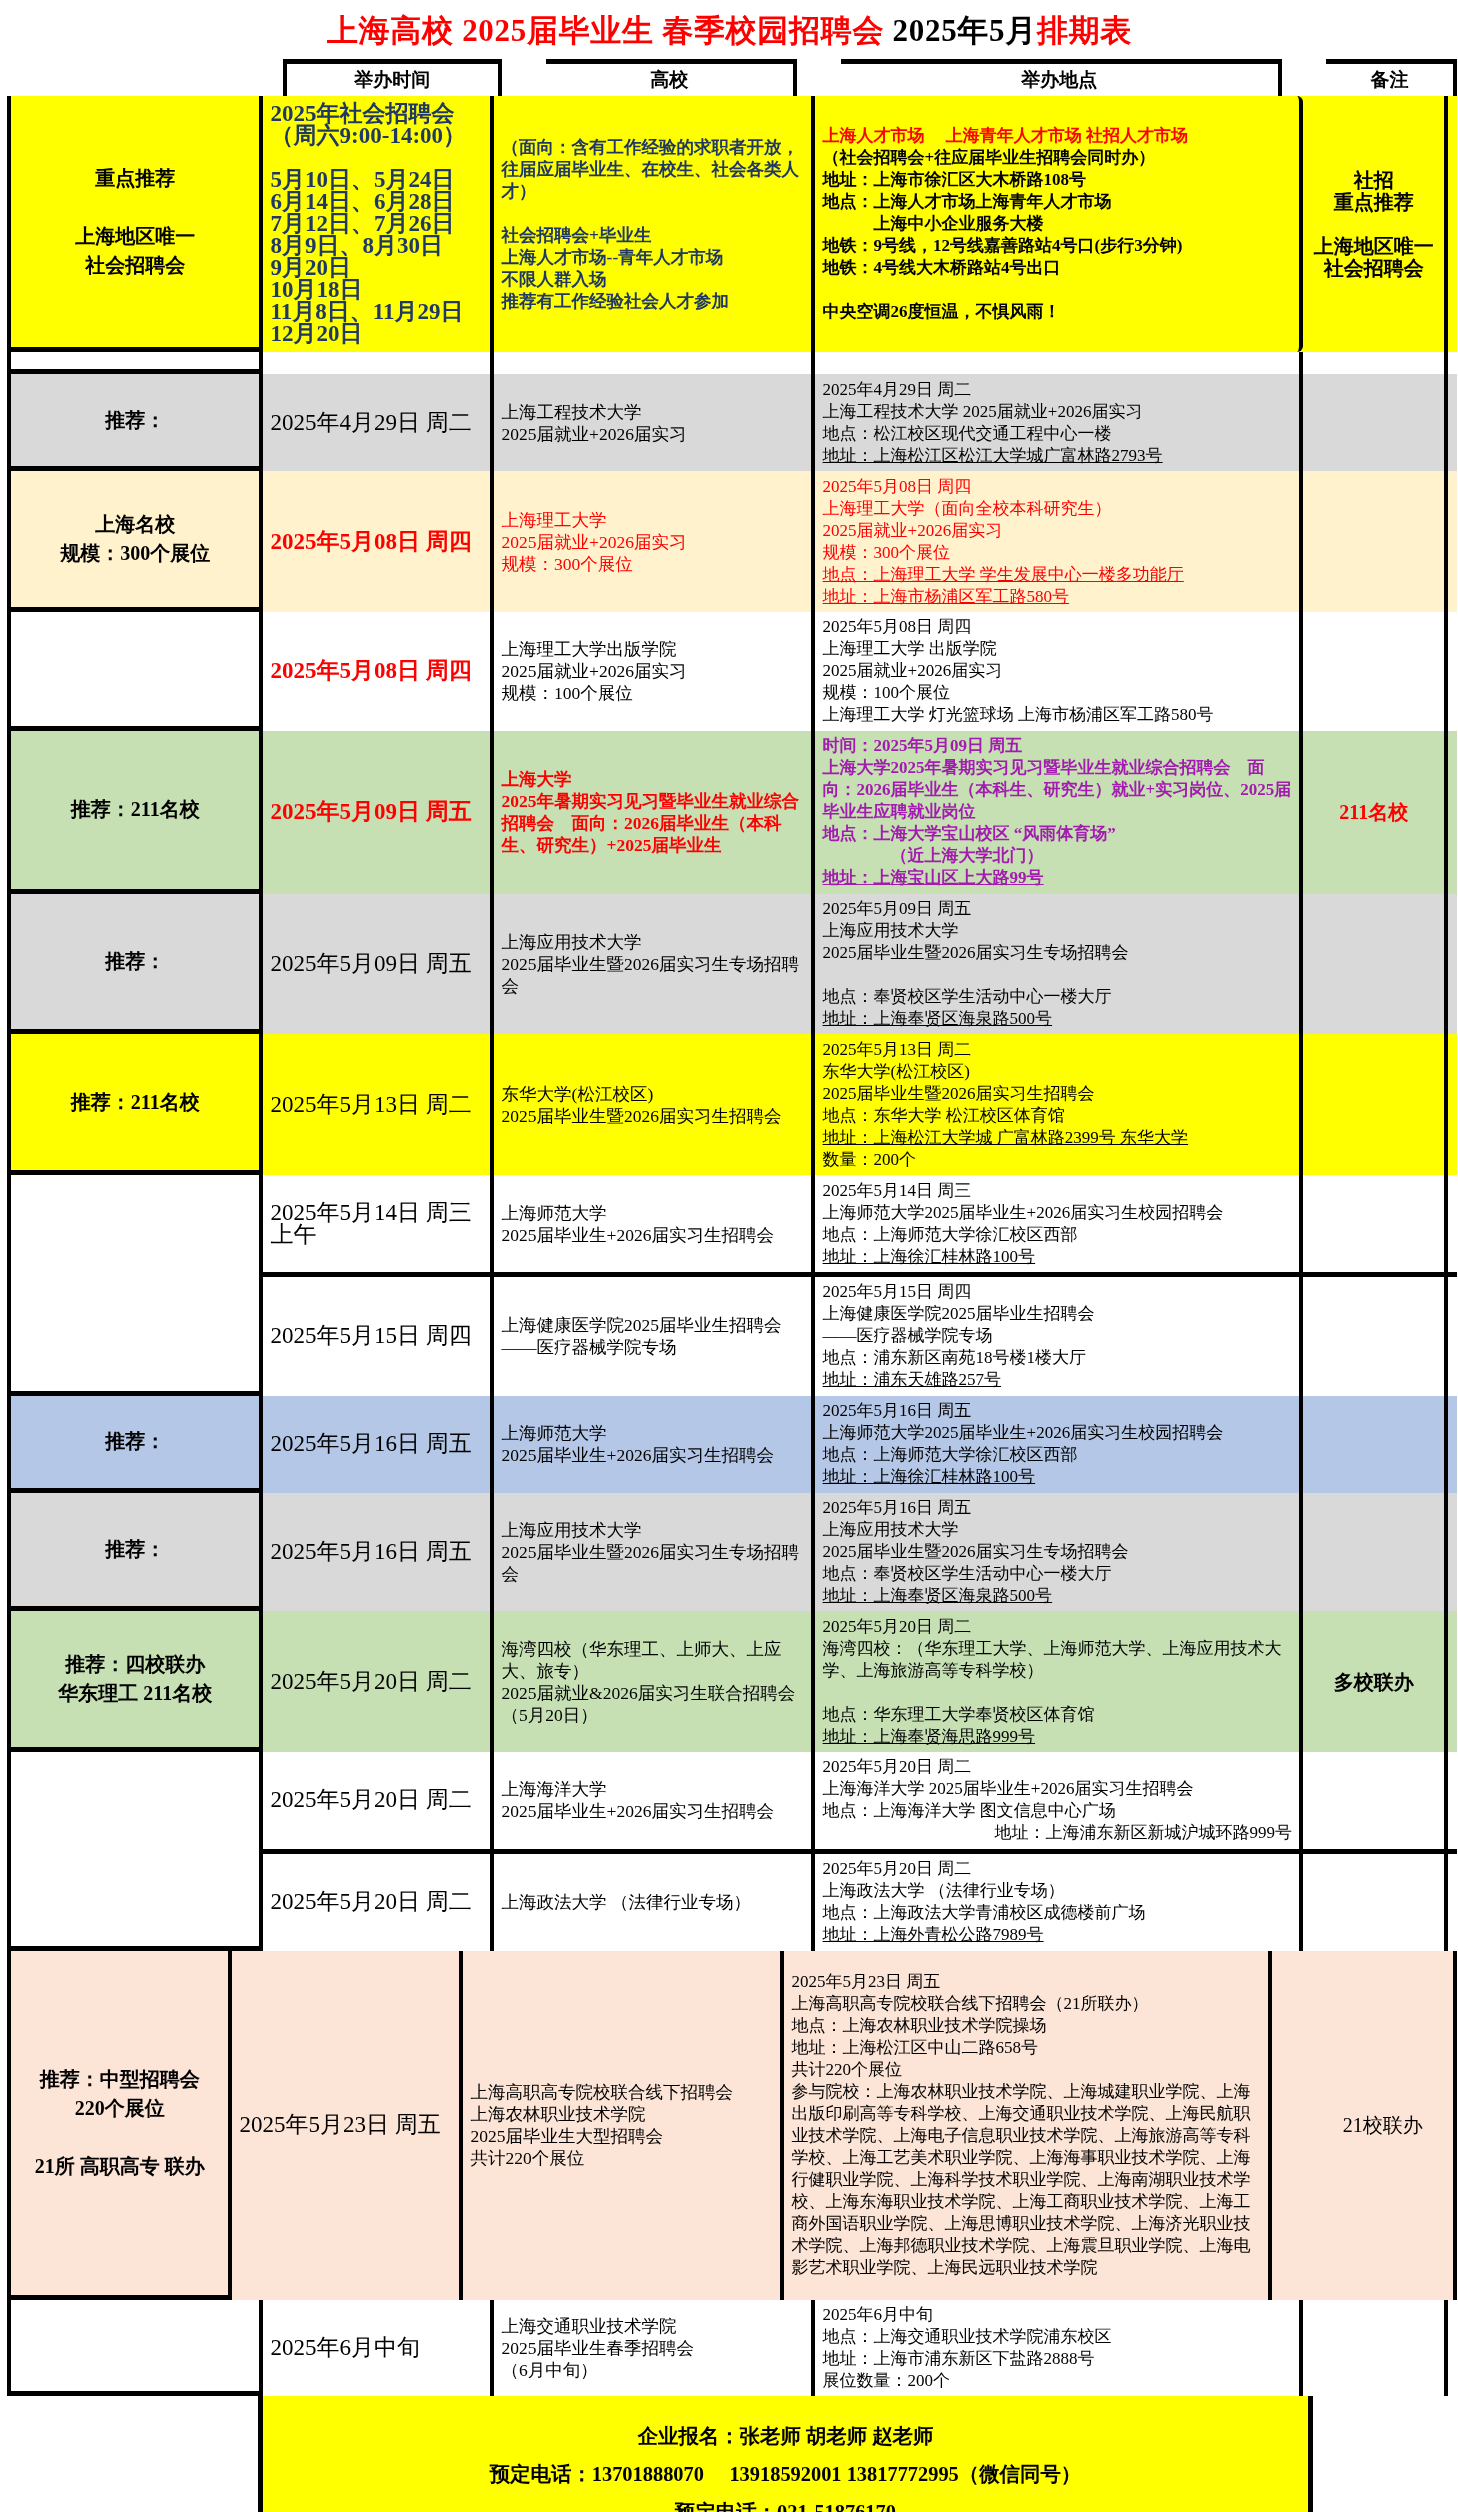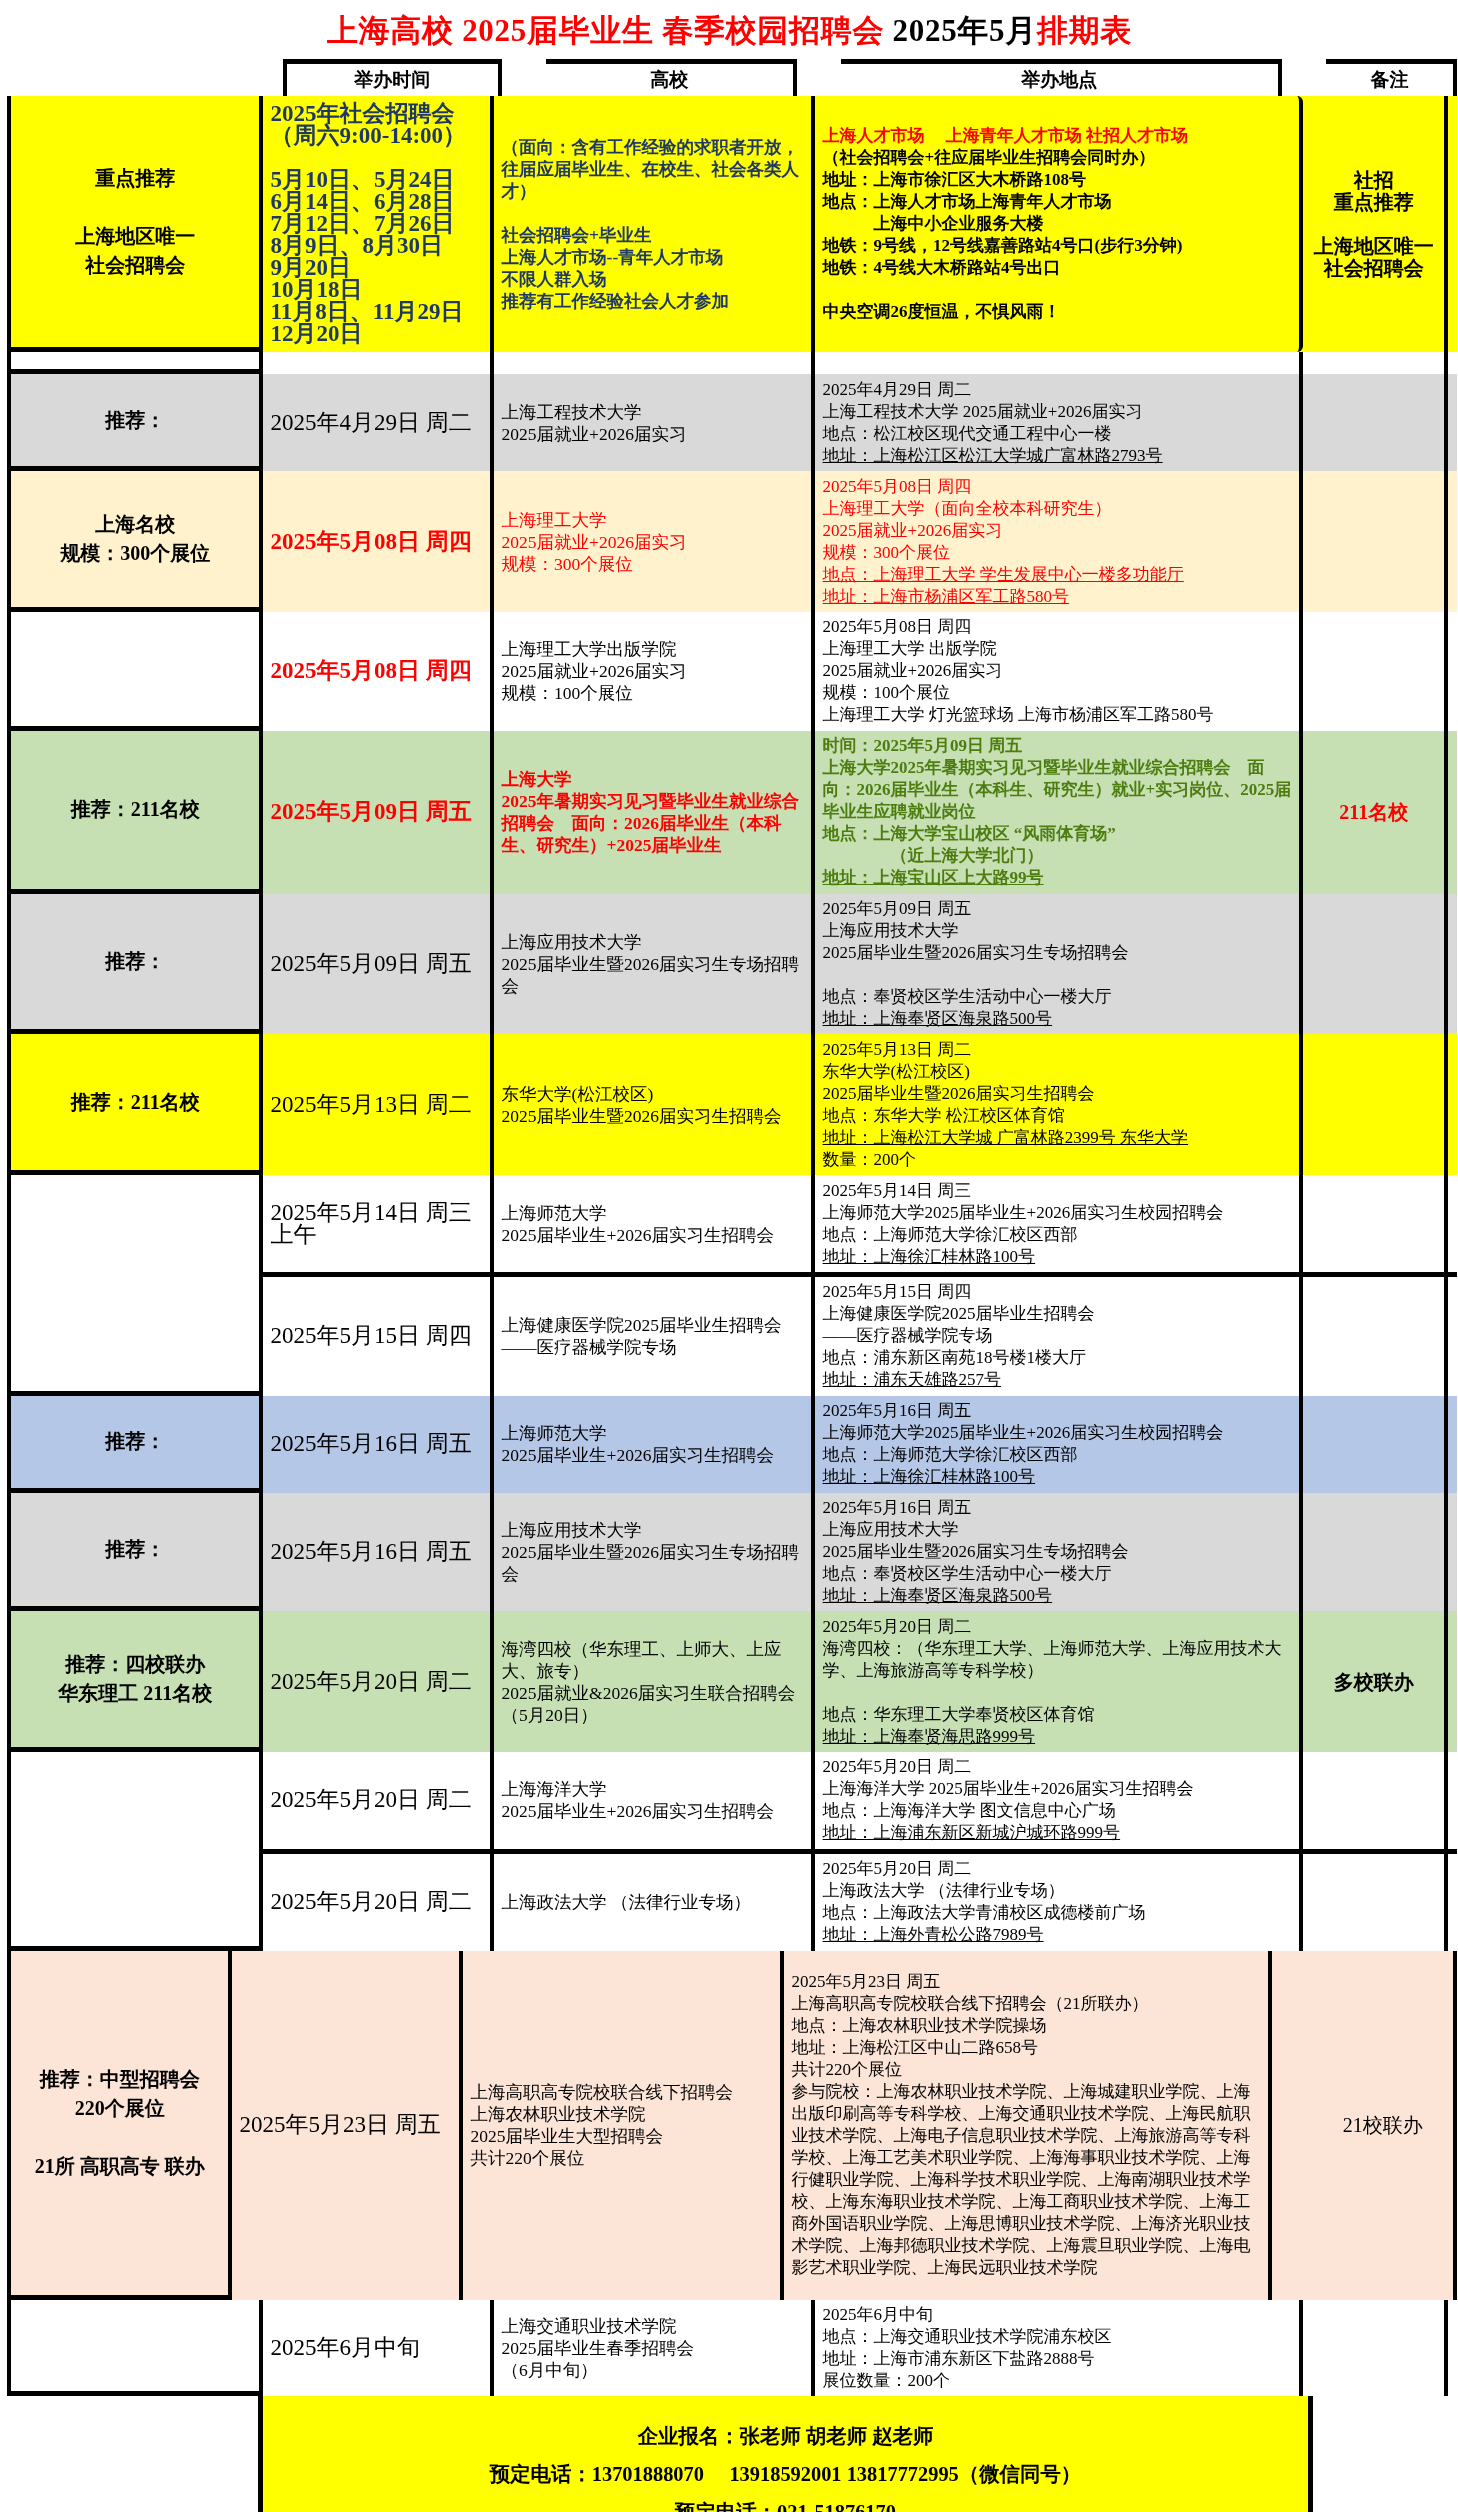--- a/index.html
+++ b/index.html
@@ -196,21 +196,21 @@
           </div>
           <div class="grprows">
             <div class="row first" style="background: rgb(198, 224, 180); min-height: 162px;">
               <div class="c time" style="color: rgb(255, 0, 0); font-weight: bold;">
                 <div class="ln">2025年5月09日 周五</div>
               </div>
               <div class="c school" style="color: rgb(255, 0, 0); font-weight: bold;">
                 <div class="ln">上海大学</div>
                 <div class="ln">2025年暑期实习见习暨毕业生就业综合招聘会　面向：2026届毕业生（本科生、研究生）+2025届毕业生</div>
               </div>
-              <div class="c loc" style="color: #4d7c0f; font-weight: bold;">
+              <div class="c loc" style="color: #a21caf; font-weight: bold;">
                 <div class="ln">时间：2025年5月09日 周五</div>
                 <div class="ln">上海大学2025年暑期实习见习暨毕业生就业综合招聘会　面向：2026届毕业生（本科生、研究生）就业+实习岗位、2025届毕业生应聘就业岗位</div>
                 <div class="ln">地点：上海大学宝山校区 “风雨体育场”</div>
                 <div class="ln">　　　　（近上海大学北门）</div>
                 <div class="ln" style="text-decoration: underline;">地址：上海宝山区上大路99号</div>
               </div>
               <div class="c note" style="color: rgb(255, 0, 0); font-weight: bold;">
                 <div class="ln">211名校</div>
               </div>
             </div>
@@ -387,21 +387,21 @@
                 <div class="ln">2025年5月20日 周二</div>
               </div>
               <div class="c school">
                 <div class="ln">上海海洋大学</div>
                 <div class="ln">2025届毕业生+2026届实习生招聘会</div>
               </div>
               <div class="c loc">
                 <div class="ln">2025年5月20日 周二</div>
                 <div class="ln">上海海洋大学 2025届毕业生+2026届实习生招聘会</div>
                 <div class="ln">地点：上海海洋大学 图文信息中心广场</div>
-                <div class="ln" style="text-decoration: underline;">地址：上海浦东新区新城沪城环路999号</div>
+                <div class="ln" style=" text-align: right;">地址：上海浦东新区新城沪城环路999号</div>
               </div>
               <div class="c note"></div>
             </div>
             <div class="row" style="background: rgb(255, 255, 255); min-height: 89px;">
               <div class="c time">
                 <div class="ln">2025年5月20日 周二</div>
               </div>
               <div class="c school">
                 <div class="ln">上海政法大学 （法律行业专场）</div>
               </div>

